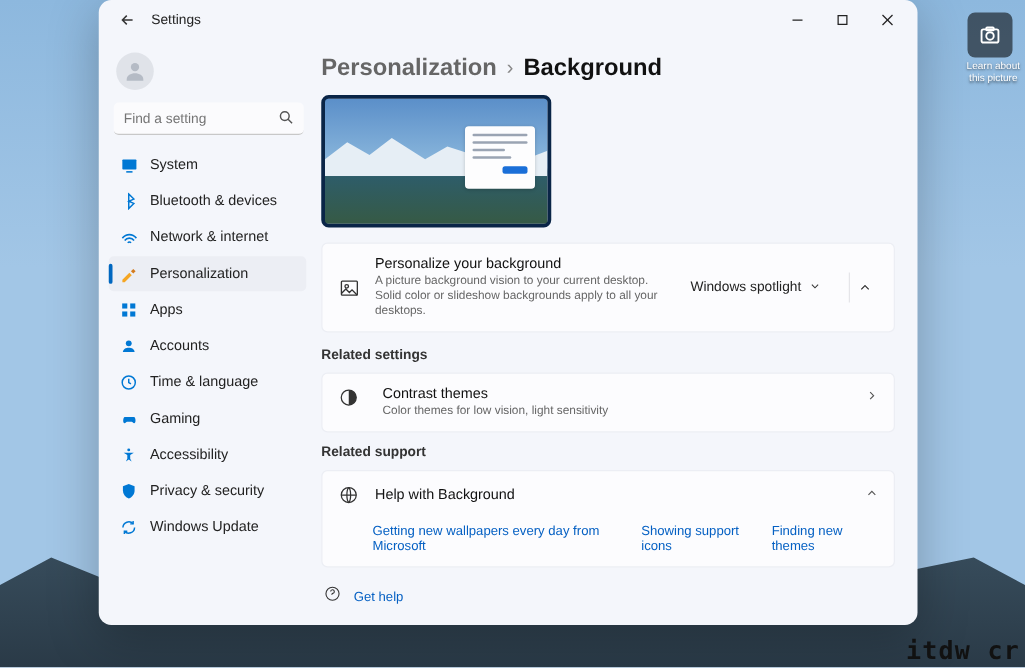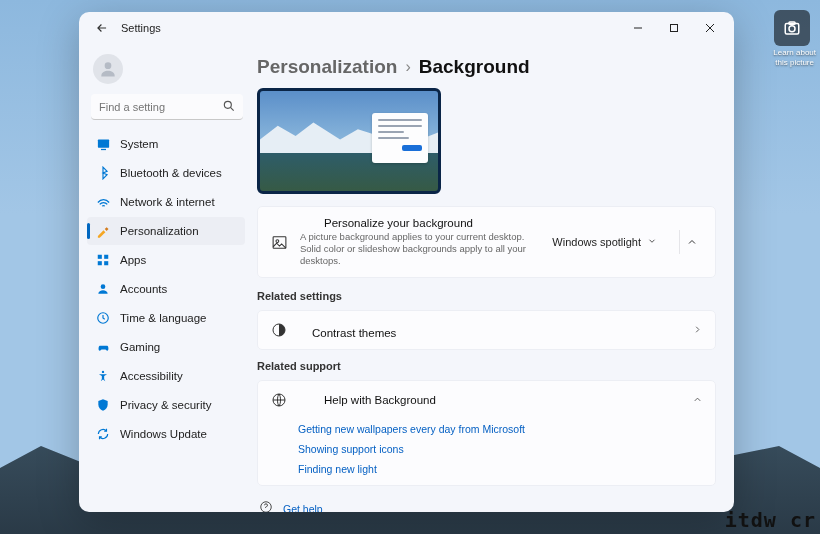--- a/index.html
+++ b/index.html
@@ -12,21 +12,21 @@
     position: absolute; bottom: 0; left: 0; right: 0; height: 110px;
     background: linear-gradient(to top, #2a3a47 0%, #3a5060 100%);
     clip-path: polygon(0 100%, 0 40%, 5% 20%, 10% 35%, 18% 10%, 25% 30%, 35% 5%, 45% 25%, 55% 8%, 65% 30%, 75% 15%, 85% 35%, 95% 20%, 100% 40%, 100% 100%);
   }
   .spotlight-icon {
     position:absolute; top:10px; right:10px; width:36px; height:36px;
     background:rgba(0,0,0,0.55); border-radius:6px; display:flex; align-items:center; justify-content:center;
   }
   .spotlight-label { position:absolute; top:48px; right:4px; font-size:8px; color:#fff; text-align:center; line-height:10px; text-shadow:0 1px 2px rgba(0,0,0,.6); }
   .window {
-    position: absolute; left: 79px; top: 12px; width: 655px; height: 500px;
+    position: absolute; left: 79px; top: 0; width: 655px; height: 500px;
     background: #f4f6fb; border-radius: 10px; box-shadow: 0 10px 40px rgba(0,0,0,.25);
     display: flex; flex-direction: column; overflow:hidden;
   }
   .titlebar { display:flex; align-items:center; height:32px; padding:0 6px; }
   .tb-left { display:flex; align-items:center; gap:8px; padding-left:6px;}
   .tb-back { width:22px; height:22px; display:flex; align-items:center; justify-content:center; border-radius:4px; }
   .tb-title { font-size:11px; color:#222; }
   .tb-right { margin-left:auto; display:flex; }
   .win-btn { width:36px; height:32px; display:flex; align-items:center; justify-content:center; }
   .body { display:flex; flex:1; overflow:hidden; }
@@ -52,30 +52,30 @@
     position:relative; background:linear-gradient(to bottom,#5b8fc9 0%,#8db9dd 55%,#2d5d6d 58%,#365a45 100%);
     margin-bottom:12px;
   }
   .preview .mtn { position:absolute; left:0; right:0; top:28px; height:34px; background:#e6eef5; clip-path:polygon(0 100%,0 60%,10% 20%,20% 50%,30% 10%,45% 60%,55% 30%,70% 55%,80% 25%,90% 60%,100% 40%,100% 100%); }
   .preview .card { position:absolute; right:10px; top:22px; width:56px; height:50px; background:#fdfdfe; border-radius:3px; padding:6px; box-shadow:0 1px 3px rgba(0,0,0,.2); }
   .preview .card .line { height:2px; background:#9aa4b3; margin-bottom:4px; border-radius:1px; }
   .preview .card .btn { width:20px; height:6px; background:#1a6fd8; border-radius:2px; margin-left:auto; margin-top:6px; }
   .card-row { background:#fcfcfe; border:1px solid #eceef4; border-radius:5px; padding:10px 12px; display:flex; align-items:center; gap:12px; margin-bottom:12px; }
   .card-icon { width:18px; height:18px; display:flex; align-items:center; justify-content:center; color:#333; }
   .card-text { flex:1; }
-  .card-title { font-size:11.5px; color:#111;margin-left:24px; }
+  .card-title { font-size:11.5px; color:#111; }
   .card-sub { font-size:9.5px; color:#666; margin-top:2px; line-height:12px; }
   .dropdown { font-size:11px; color:#222; display:flex; align-items:flex-start; gap:6px; padding:4px 6px; }
   .expander { width:24px; height:24px; display:flex; align-items:center; justify-content:center; border-left:1px solid #e5e5e9; margin-left:4px; }
   .section-h { font-size:11px; font-weight:600; color:#333; margin:4px 0 8px 0; }
-  .list-row { background:#fcfcfe; border:1px solid #eceef4; border-radius:5px; padding:10px 12px; display:flex; align-items:flex-end; gap:0; margin-bottom:10px; }
+  .list-row { background:#fcfcfe; border:1px solid #eceef4; border-radius:5px; padding:10px 12px; display:flex; align-items:flex-start; gap:18px; margin-bottom:10px; }
   .chev { margin-left:auto; color:#555; }
   .support-box { background:#fcfcfe; border:1px solid #eceef4; border-radius:5px; margin-bottom:10px; }
   .support-head { display:flex; align-items:center; gap:12px; padding:10px 12px; }
-  .support-links { padding:4px 12px 10px 40px; display:flex; flex-direction:column; gap:8px; }
+  .support-links { padding:4px 12px 10px 40px; display:flex; flex-direction:row; gap:8px; }
   .link { font-size:10.5px; color:#0560c3; cursor:pointer; }
   .footer-link { display:flex; align-items:center; gap:10px; padding:4px 2px; }
   .footer-link .t { font-size:10.5px; color:#0560c3; }
   .watermark { position:absolute; right:4px; bottom:2px; font-size:20px; font-weight:700; color:#111; letter-spacing:1px; font-family:monospace;}
 </style>
 </head>
 <body>
 
 <div class="mountain-silhouette"></div>
 
@@ -255,21 +255,21 @@
       <div class="card-row">
         <div class="card-icon">
             <svg width="17" height="17" viewBox="0 0 24 24" fill="none" stroke="#333" stroke-width="1.5">
               <rect x="3" y="4" width="18" height="16" rx="1"></rect>
               <circle cx="9" cy="10" r="2"></circle>
               <path d="M3 18l5-5 4 4 3-3 6 6"></path>
             </svg>
           </div>
         <div class="card-text">
           <div class="card-title">Personalize your background</div>
-          <div class="card-sub">A picture background applies to your current desktop. Solid color or slideshow backgrounds apply to all your desktops.</div>
+          <div class="card-sub">A picture background vision to your current desktop. Solid color or slideshow backgrounds apply to all your desktops.</div>
         </div>
         <div class="dropdown">
           <span>Windows spotlight</span>
           <span><svg width="10" height="10" viewBox="0 0 24 24" fill="none" stroke="#333" stroke-width="2">
                 <path d="M6 9l6 6 6-6"></path>
               </svg></span>
         </div>
         <div class="expander">
             <svg width="12" height="12" viewBox="0 0 24 24" fill="none" stroke="#333" stroke-width="2">
               <path d="M6 15l6-6 6 6"></path>
@@ -281,20 +281,21 @@
 
       <div class="list-row">
         <div class="card-icon">
             <svg width="16" height="16" viewBox="0 0 24 24">
               <circle cx="12" cy="12" r="9" fill="none" stroke="#333" stroke-width="1.5"></circle>
               <path d="M12 3a9 9 0 0 1 0 18z" fill="#333"></path>
             </svg>
           </div>
         <div class="card-text">
           <div class="card-title">Contrast themes</div>
+          <div class="card-sub">Color themes for low vision, light sensitivity</div>
         </div>
         <span class="chev"><svg width="11" height="11" viewBox="0 0 24 24" fill="none" stroke="#555" stroke-width="2">
               <path d="M9 6l6 6-6 6"></path>
             </svg></span>
       </div>
 
       <div class="section-h">Related support</div>
 
       <div class="support-box">
         <div class="support-head">
@@ -305,21 +306,21 @@
               </svg>
             </div>
           <div class="card-title">Help with Background</div>
           <span class="chev"><svg width="11" height="11" viewBox="0 0 24 24" fill="none" stroke="#555" stroke-width="2">
                 <path d="M6 15l6-6 6 6"></path>
               </svg></span>
         </div>
         <div class="support-links">
           <span class="link">Getting new wallpapers every day from Microsoft</span>
           <span class="link">Showing support icons</span>
-          <span class="link">Finding new light</span>
+          <span class="link">Finding new themes</span>
         </div>
       </div>
 
       <div class="footer-link">
         <span><svg width="14" height="14" viewBox="0 0 24 24" fill="none" stroke="#333" stroke-width="1.5">
               <circle cx="12" cy="12" r="9"></circle>
               <path d="M9.5 9a2.5 2.5 0 1 1 3 2.5c-1 .3-1.5 1-1.5 2M12 17h.01"></path>
             </svg></span>
         <span class="t">Get help</span>
       </div>

